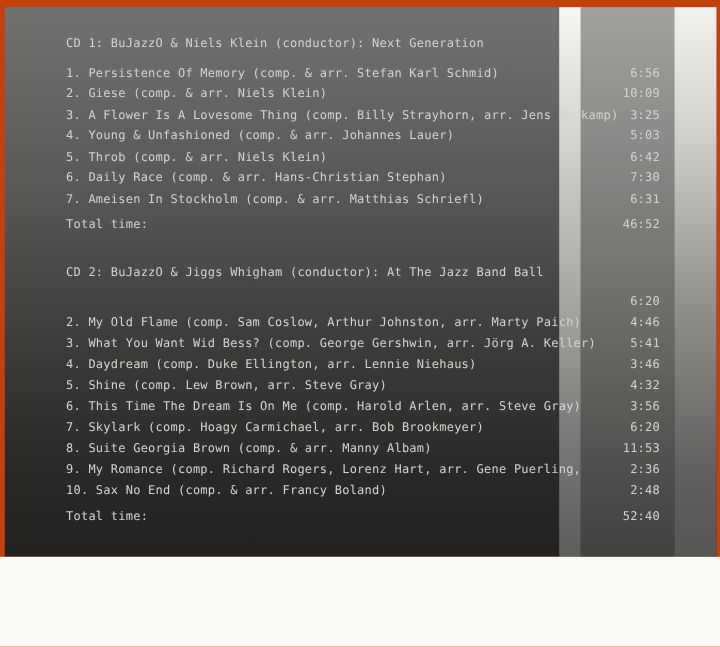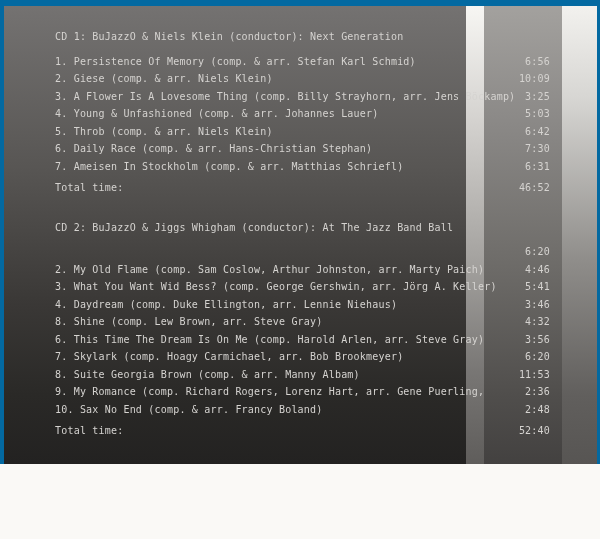--- a/index.html
+++ b/index.html
@@ -1,17 +1,17 @@
 <!DOCTYPE html>
 <html><head>
 <meta charset="utf-8">
 <style>
   html,body{margin:0;padding:0;}
   body{width:600px;height:539px;background:#f9f8f5;font-family:"DejaVu Sans Mono",monospace;}
-  .page{position:relative;width:600px;height:539px;overflow:hidden;background:#0369a1;}
+  .page{position:relative;width:600px;height:539px;overflow:hidden;background:#c2410c;}
 
   
   .cover{position:absolute;left:4px;top:6px;width:593px;height:458px;
     background:linear-gradient(180deg,#747271 0%,#585654 35%,#3a3836 65%,#2a2927 85%,#232221 100%);}
   .stripe{position:absolute;top:0;height:100%;}
   .stripe-light{left:462px;width:18px;
     background:linear-gradient(180deg,#f7f6f3 0%,#d4d2cf 25%,#a5a3a0 55%,#787674 80%,#5f5d5b 100%);}
   .stripe-times{left:480px;width:78px;
     background:linear-gradient(180deg,#a3a19e 0%,#8b8987 25%,#6f6d6a 55%,#504e4c 85%,#434140 100%);}
   .stripe-right{left:558px;width:35px;
@@ -96,21 +96,21 @@
           </div>
         <div class="row">
             <span>3. What You Want Wid Bess? (comp. George Gershwin, arr. Jörg A. Keller)</span>
             <span class="time">5:41</span>
           </div>
         <div class="row">
             <span>4. Daydream (comp. Duke Ellington, arr. Lennie Niehaus)</span>
             <span class="time">3:46</span>
           </div>
         <div class="row">
-            <span>8. Shine (comp. Lew Brown, arr. Steve Gray)</span>
+            <span>5. Shine (comp. Lew Brown, arr. Steve Gray)</span>
             <span class="time">4:32</span>
           </div>
         <div class="row">
             <span>6. This Time The Dream Is On Me (comp. Harold Arlen, arr. Steve Gray)</span>
             <span class="time">3:56</span>
           </div>
         <div class="row">
             <span>7. Skylark (comp. Hoagy Carmichael, arr. Bob Brookmeyer)</span>
             <span class="time">6:20</span>
           </div>

